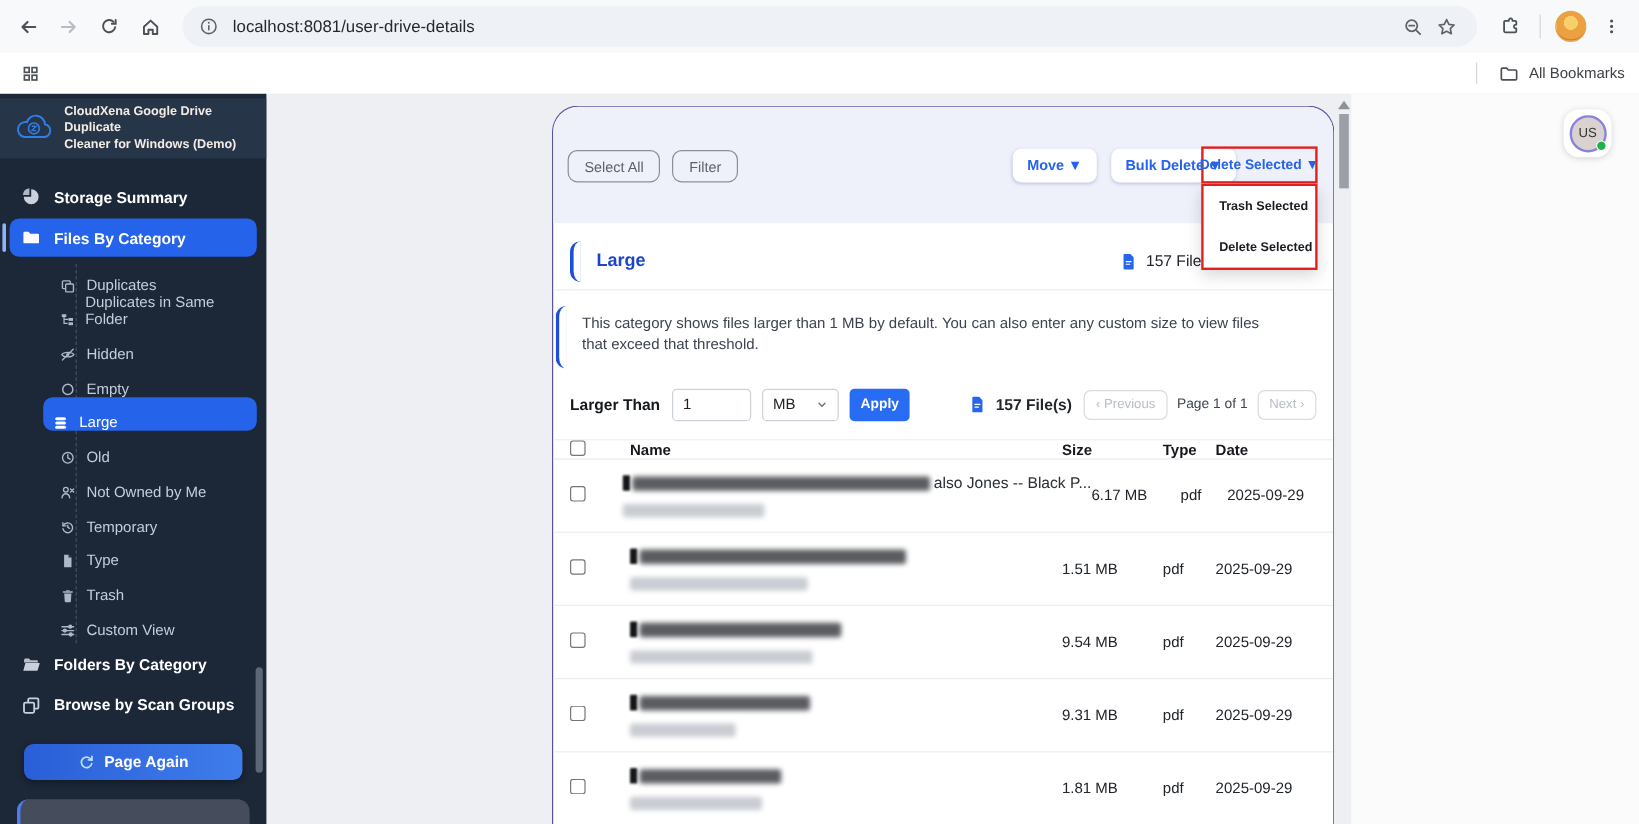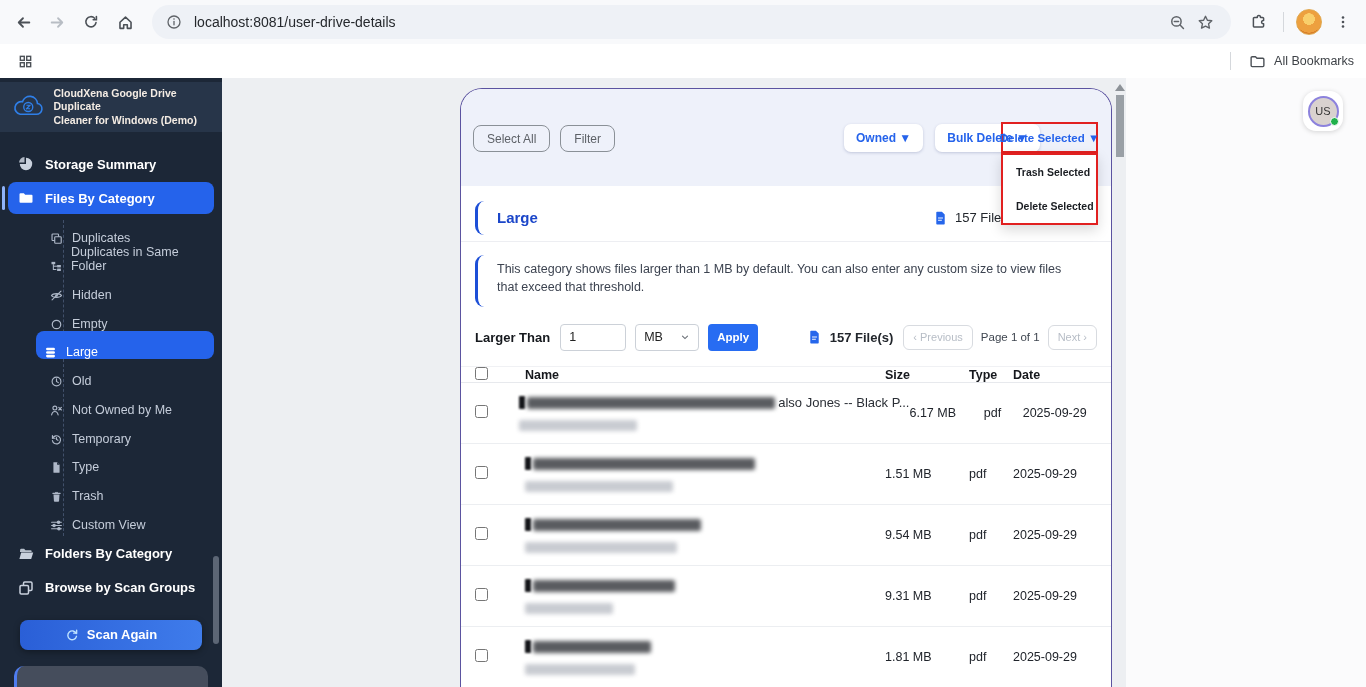--- a/index.html
+++ b/index.html
@@ -54,21 +54,21 @@
   .delete-sel { color:#2563eb; font-size:11.5px; font-weight:bold; cursor:pointer; white-space:nowrap; }
   .menu { position:absolute; left:540px; top:64px; width:97px; background:#fff; border:2px solid #e12020; box-shadow:0 5px 12px rgba(0,0,0,.15); z-index:6; }
   .menu-item { display:flex; align-items:center; gap:6px; padding:11px 7px; font-size:10.5px; font-weight:bold; color:#1a1d22; cursor:pointer; white-space:nowrap; }
 
   .large-row { position:relative; height:48px; margin-top:8px; display:flex; align-items:center; padding:0 14px; border-bottom:1px solid #edeef2; }
   .accent { width:9px; height:34px; border-left:3px solid #1d4fd7; border-radius:14px 0 0 14px; }
   .accent.tall { height:52px; }
   .large-title { color:#1b46c9; font-weight:bold; font-size:15px; margin-left:13px; }
   .large-count { position:absolute; left:472px; display:flex; align-items:center; gap:7px; font-size:13px; color:#22262c; }
 
-  .info-row { display:flex; margin-top:9px; padding:4px 14px 2px; }
+  .info-row { display:flex; margin-top:9px; padding:4px 2px 2px; }
   .info-text { margin-left:13px; font-size:12.5px; color:#3c4350; line-height:18px; max-width:582px; padding-top:5px; }
 
   .filter-row { display:flex; align-items:center; margin-top:13px; padding:0 14px; height:30px; }
   .flt-label { font-size:13px; font-weight:bold; color:#15181d; margin-right:10px; }
   .flt-input { width:66px; height:27px; border:1px solid #ccd1d8; border-radius:4px; font-size:12.5px; padding:0 8px; color:#222; font-family:inherit; }
   .flt-select { width:64px; height:27px; border:1px solid #ccd1d8; border-radius:4px; margin-left:9px; display:flex; align-items:center; justify-content:space-between; padding:0 8px; font-size:12.5px; color:#222; cursor:pointer; background:#fff; }
   .apply-btn { height:27px; margin-left:9px; padding:0 9px; background:#276cf2; border:none; border-radius:4px; color:#fff; font-size:11.5px; font-weight:bold; cursor:pointer; font-family:inherit; }
   .flt-right { margin-left:auto; display:flex; align-items:center; gap:8px; }
   .flt-count { font-size:13px; font-weight:bold; color:#22262c; margin-right:2px; }
   .pg-btn { height:25px; padding:0 9px; border:1px solid #d8dbe0; border-radius:6px; background:#fff; color:#b7bdc6; font-size:11px; display:flex; align-items:center; }
@@ -310,36 +310,36 @@
             <rect x="2" y="5.5" width="8.5" height="8.5" rx="1.2" fill="#1c2737"></rect>
           </svg>
         <span>Browse by Scan Groups</span>
       </div>
 
       <div class="scan-btn">
         <svg width="14" height="14" viewBox="0 0 16 16" fill="none" stroke="#bfe3ff" stroke-width="1.6" stroke-linecap="round">
             <path d="M12.8 6.3a5 5 0 1 0 .3 3.2"></path>
             <path d="M13.3 2.6v3.3H10"></path>
           </svg>
-        <span>Scan Again</span>
+        <span>Page Again</span>
       </div>
 
       <div class="side-note"></div>
     </div>
     <div class="side-scroll"></div>
   </div>
 
   <div class="card">
     <div class="band">
       <div class="btns-left">
         <div class="btn-outline">Select All</div>
         <div class="btn-outline">Filter</div>
       </div>
       <div class="btns-right">
-        <div class="btn-white">Owned ▼</div>
+        <div class="btn-white">Move ▼</div>
         <div class="btn-white">Bulk Delete ▼</div>
       </div>
       <div class="red-rect">
         <span class="delete-sel">Delete Selected ▼</span>
       </div>
     </div>
 
     <div class="menu">
       <div class="menu-item">
         <svg width="12" height="12" viewBox="0 0 16 16" fill="#5a5d62">

